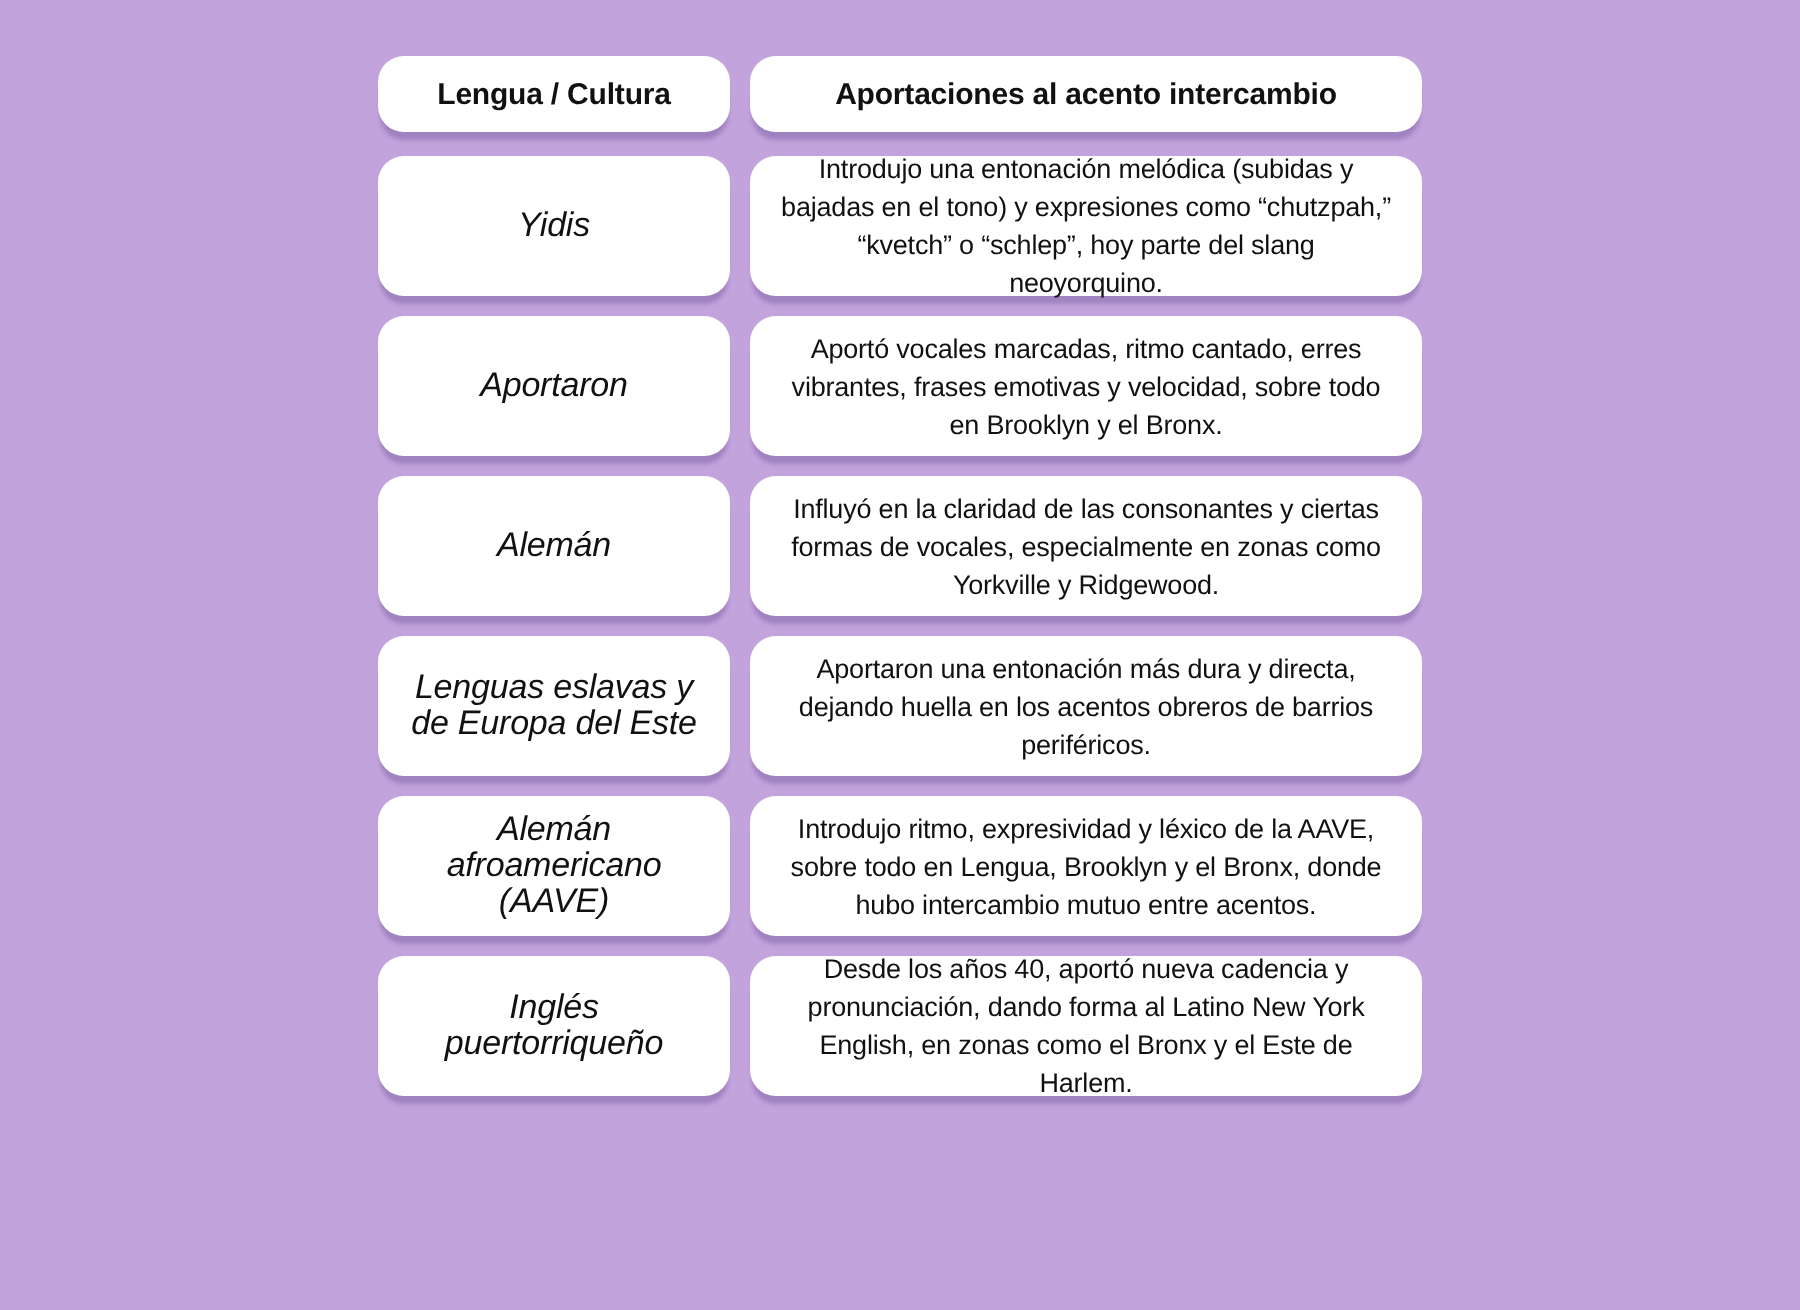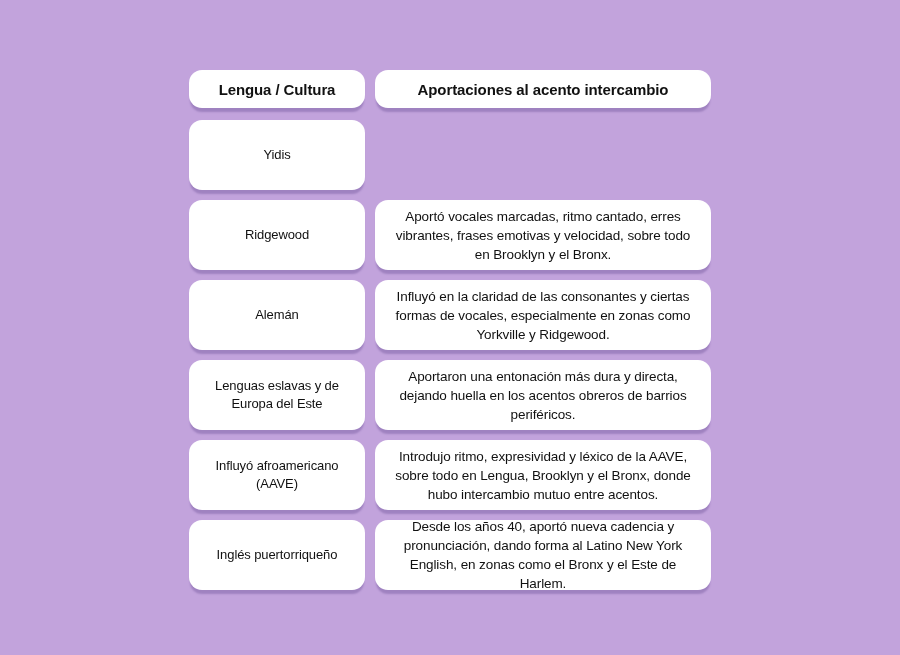--- a/index.html
+++ b/index.html
@@ -23,82 +23,84 @@
     width: 522px;
     margin: 0 auto;
     padding-top: 28px;
   }
   .grid-row {
     display: grid;
     grid-template-columns: 176px 336px;
     gap: 10px;
     margin-bottom: 10px;
   }
-  .grid-row.header-row { margin-bottom: 12px; margin-top: 42px; }
+  .grid-row.header-row { margin-bottom: 12px; }
   .card {
     background: var(--card);
     border-radius: 13px;
     box-shadow: 0 5px 2px -1px var(--shadow);
     display: flex;
     align-items: center;
     justify-content: center;
     text-align: center;
   }
   .header-card {
     height: 38px;
     font-size: 15px;
     font-weight: 700;
     letter-spacing: -0.1px;
   }
   .body-card {
     height: 70px;
     padding: 8px 14px;
   }
   .cell-lang {
-    font-size: 13px;
+    font-size: 17px;
     line-height: 18px;
     letter-spacing: -0.1px;
+    font-style: italic;
   }
   .cell-contrib {
     font-size: 13.5px;
     line-height: 19px;
     letter-spacing: -0.1px;
   }
 </style>
 </head>
 <body>
 
 <div class="board">
   <div class="grid-row header-row">
     <div class="card header-card">Lengua / Cultura</div>
     <div class="card header-card">Aportaciones al acento intercambio</div>
   </div>
   <div id="rows-container">
   <div class="grid-row">
     <div class="card body-card cell-lang">Yidis</div>
+    <div class="card body-card cell-contrib">Introdujo una entonación melódica (subidas y bajadas en el tono) y expresiones como “chutzpah,” “kvetch” o “schlep”, hoy parte del slang neoyorquino.</div>
   </div>
 
   <div class="grid-row">
-    <div class="card body-card cell-lang">Ridgewood</div>
+    <div class="card body-card cell-lang">Aportaron</div>
     <div class="card body-card cell-contrib">Aportó vocales marcadas, ritmo cantado, erres vibrantes, frases emotivas y velocidad, sobre todo en Brooklyn y el Bronx.</div>
   </div>
 
 
   <div class="grid-row">
     <div class="card body-card cell-lang">Alemán</div>
     <div class="card body-card cell-contrib">Influyó en la claridad de las consonantes y ciertas formas de vocales, especialmente en zonas como Yorkville y Ridgewood.</div>
   </div>
 
   <div class="grid-row">
     <div class="card body-card cell-lang">Lenguas eslavas y de Europa del Este</div>
     <div class="card body-card cell-contrib">Aportaron una entonación más dura y directa, dejando huella en los acentos obreros de barrios periféricos.</div>
   </div>
 
   <div class="grid-row">
-    <div class="card body-card cell-lang">Influyó afroamericano (AAVE)</div>
+    <div class="card body-card cell-lang">Alemán afroamericano (AAVE)</div>
     <div class="card body-card cell-contrib">Introdujo ritmo, expresividad y léxico de la AAVE, sobre todo en Lengua, Brooklyn y el Bronx, donde hubo intercambio mutuo entre acentos.</div>
   </div>
 
   <div class="grid-row">
     <div class="card body-card cell-lang">Inglés puertorriqueño</div>
     <div class="card body-card cell-contrib">Desde los años 40, aportó nueva cadencia y pronunciación, dando forma al Latino New York English, en zonas como el Bronx y el Este de Harlem.</div>
   </div>
 </div>
 </div>
 

